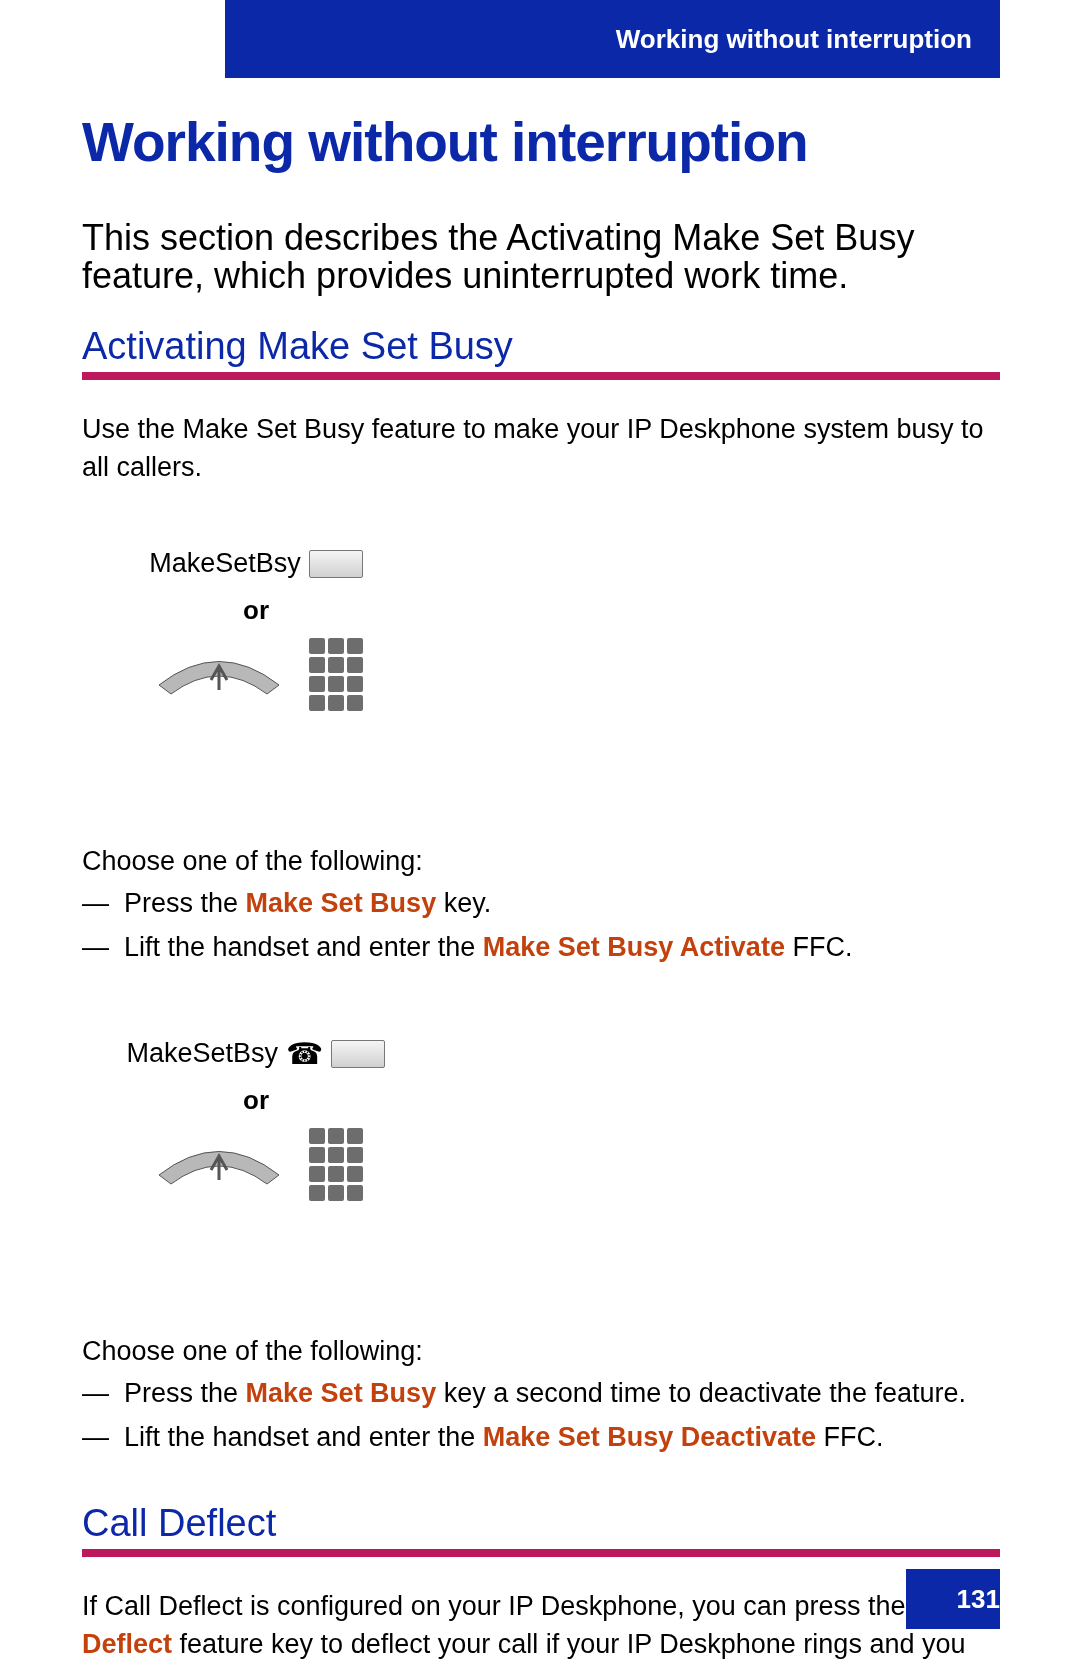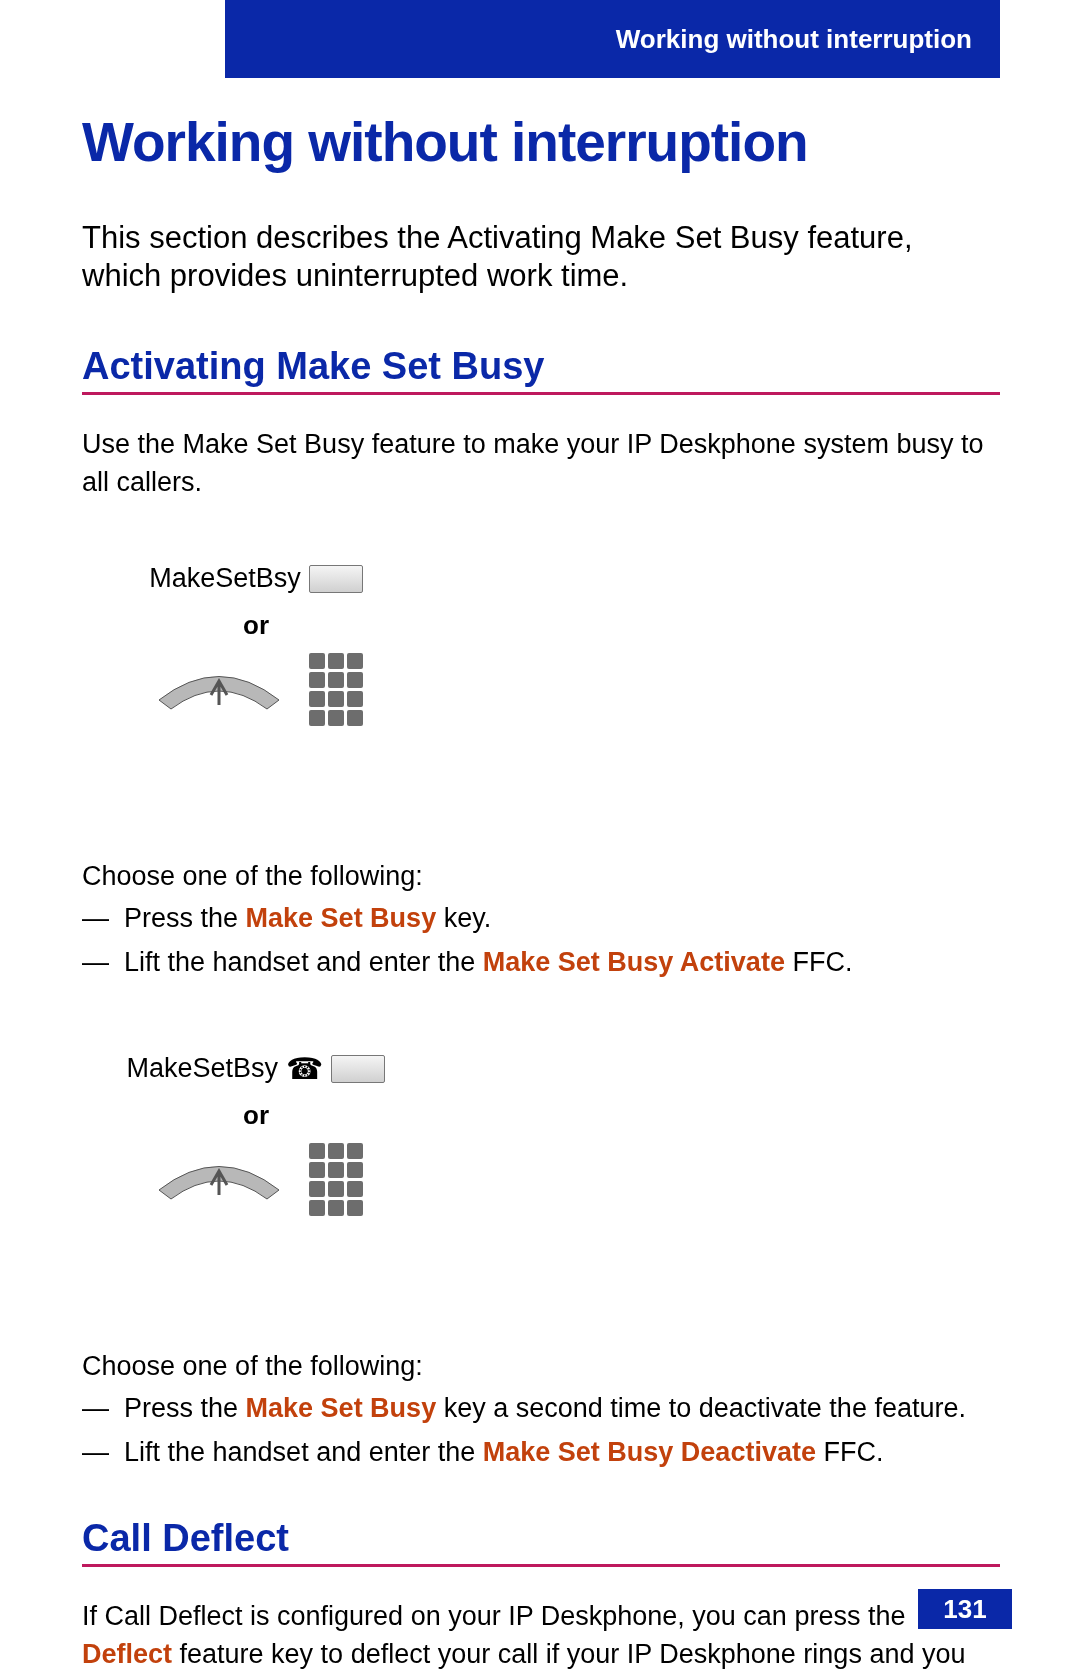--- a/index.html
+++ b/index.html
@@ -36,29 +36,29 @@
   }
   h1 {
     color: #0a28a8;
     font-size: 55px;
     font-weight: 900;
     margin-top: 10px;
     margin-bottom: 45px;
     letter-spacing: -1px;
   }
   .intro {
-    font-size: 31px;
+    font-size: 36px;
     line-height: 38px;
-    margin-bottom: 50px;
+    margin-bottom: 30px;
   }
   h2 {
     color: #0a28a8;
     font-size: 38px;
-    font-weight: 700;
-    border-bottom: 3px solid #be185d;
+    font-weight: 400;
+    border-bottom: 8px solid #be185d;
     padding-bottom: 4px;
     margin-bottom: 30px;
   }
   .desc {
     font-size: 27px;
     line-height: 38px;
     margin-bottom: 36px;
   }
   .strong-label {
     font-weight: bold;
@@ -136,30 +136,30 @@
   }
   .keypad .k {
     background: #6d6d6d;
     width: 16px;
     height: 16px;
     border-radius: 2px;
   }
   .page-num-box {
     position: absolute;
     bottom: 40px;
-    right: 68px;
+    right: 80px;
     width: 94px;
-    height: 40px;
+    height: 60px;
     background: #0a28a8;
     color: #fff;
     font-weight: bold;
     font-size: 26px;
     display: flex;
     align-items: center;
-    justify-content: center;
+    justify-content: flex-end;
   }
   
   .handset {
     width: 140px;
     height: 50px;
     position: relative;
   }
   .handset svg { width: 100%; height: 100%; }
 </style>
 </head>

